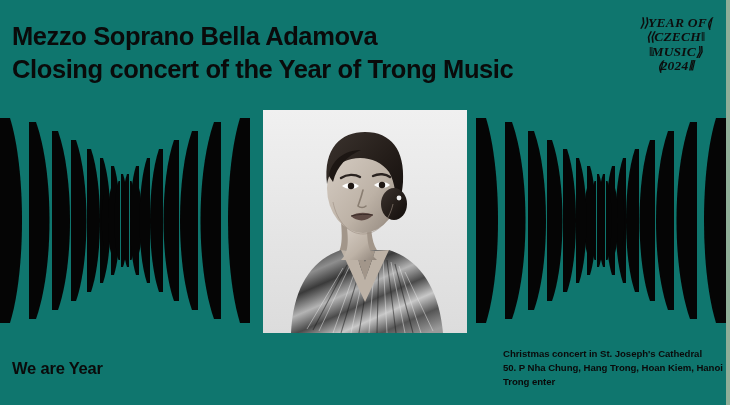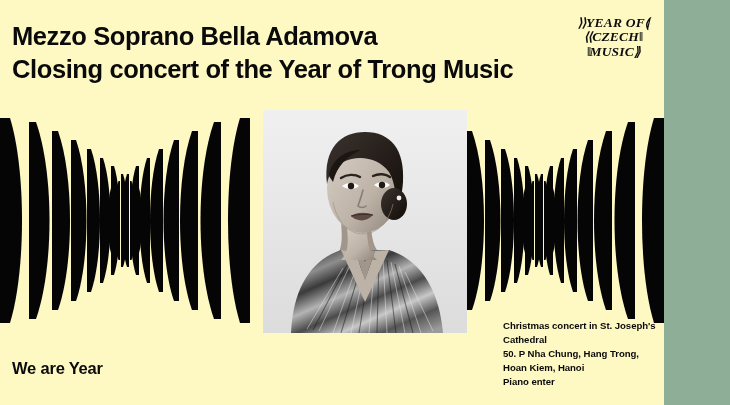--- a/index.html
+++ b/index.html
@@ -2,23 +2,23 @@
 <html><head>
 <meta charset="utf-8">
 <style>
   html, body {
     margin: 0;
     padding: 0;
     background: #8fae98;
   }
   #poster {
     position: relative;
-    width: 664px;
+    width: 726px;
     height: 405px;
-    background: #fef9c3;
+    background: #0f766e;
     overflow: hidden;
     font-family: "Liberation Sans", sans-serif;
     color: #0a0a0a;
   }
 
   
   .headline {
     position: absolute;
     left: 12px;
     top: 20px;
@@ -121,20 +121,23 @@
 
   <div class="logo">
     <span class="logo-line">
       <span class="mk">⟩⟩</span><span class="txt">YEAR OF</span><span class="mk">⟬</span>
     </span>
     <span class="logo-line">
       <span class="mk">⟨⟨</span><span class="txt">CZECH</span><span class="mk">‖</span>
     </span>
     <span class="logo-line">
       <span class="mk">‖</span><span class="txt">MUSIC</span><span class="mk">⟫</span>
+    </span>
+    <span class="logo-line">
+      <span class="mk">⟬</span><span class="txt">2024</span><span class="mk">⦀</span>
     </span>
   </div>
 
   <div class="waves left">
     <svg viewBox="0 0 250 205" preserveAspectRatio="none">
       <g fill="#050505">
 
         <path d="M0,0 L10,0 C26,52 26,153 10,205 L0,205 Z"></path>
         <path d="M29,4 L36,4 C54,55 54,150 36,201 L29,201 Z"></path>
         <path d="M52,13 L58,13 C74,58 74,147 58,192 L52,192 Z"></path>
@@ -287,16 +290,16 @@
       </g>
     </svg>
   </div>
 
   <div class="tagline">We are Year</div>
 
 
   <div class="venue-info">
     <span>Christmas concert in St. Joseph's Cathedral</span>
     <span>50. P Nha Chung, Hang Trong, Hoan Kiem, Hanoi</span>
-    <span>Piano enter</span>
+    <span>Trong enter</span>
   </div>
 
 </div>
 
 </body></html>

